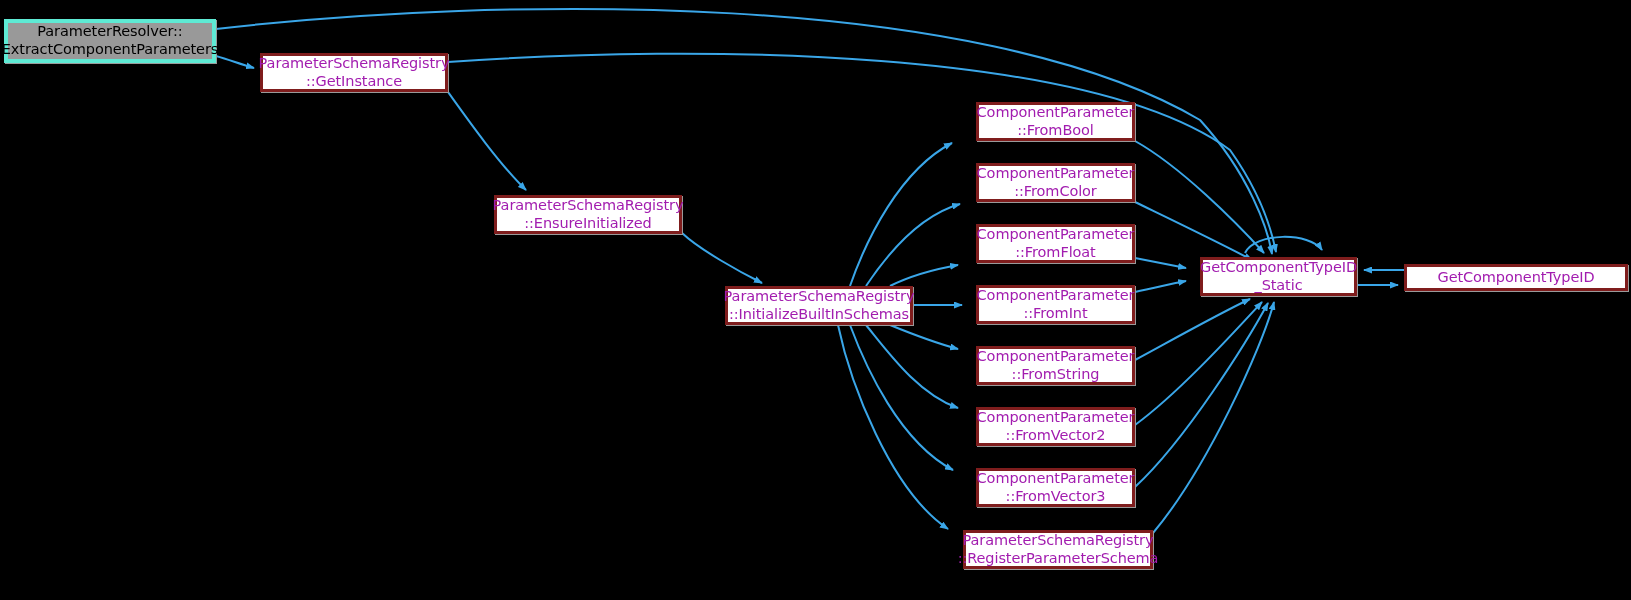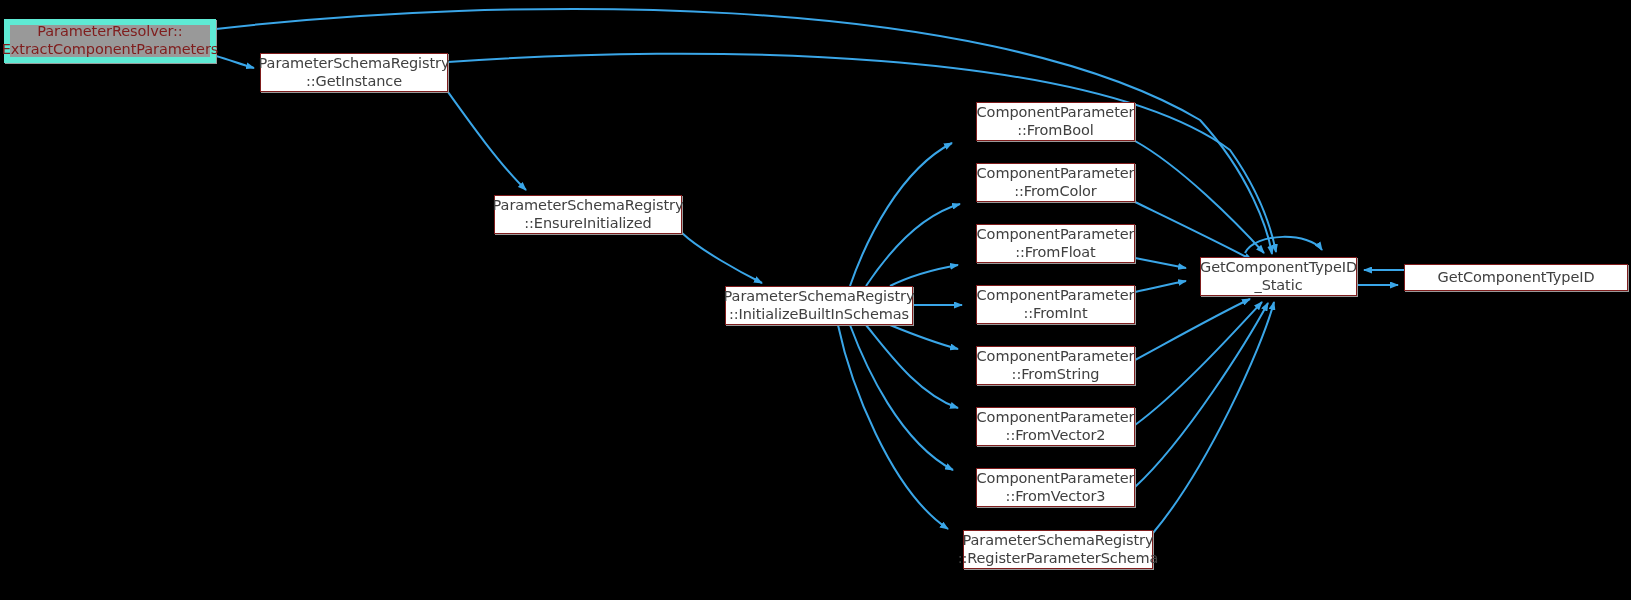--- a/index.html
+++ b/index.html
@@ -24,34 +24,34 @@
     height: 600px;
     pointer-events: none;
   }
   .node {
     position: absolute;
     box-sizing: border-box;
     display: flex;
     align-items: center;
     justify-content: center;
     text-align: center;
-    border: 1px solid #7f1d1d;
+    border: 3px solid #7f1d1d;
     background: #ffffff;
-    color: #404040;
+    color: #a21caf;
     font-size: 14.5px;
     line-height: 1.22;
     letter-spacing: -0.1px;
     white-space: pre-line;
     box-shadow: 1px 1px 0 0 #9a9a9a;
     z-index: 5;
   }
   .node.current {
     background: #999999;
-    border: 6px solid #5eead4;
-    color: #7f1d1d;
+    border: 4px solid #5eead4;
+    color: #000000;
   }
   .node-label {
     display: block;
     padding: 0 4px;
   }
 </style>
 </head>
 <body>
 
 <div id="canvas">

